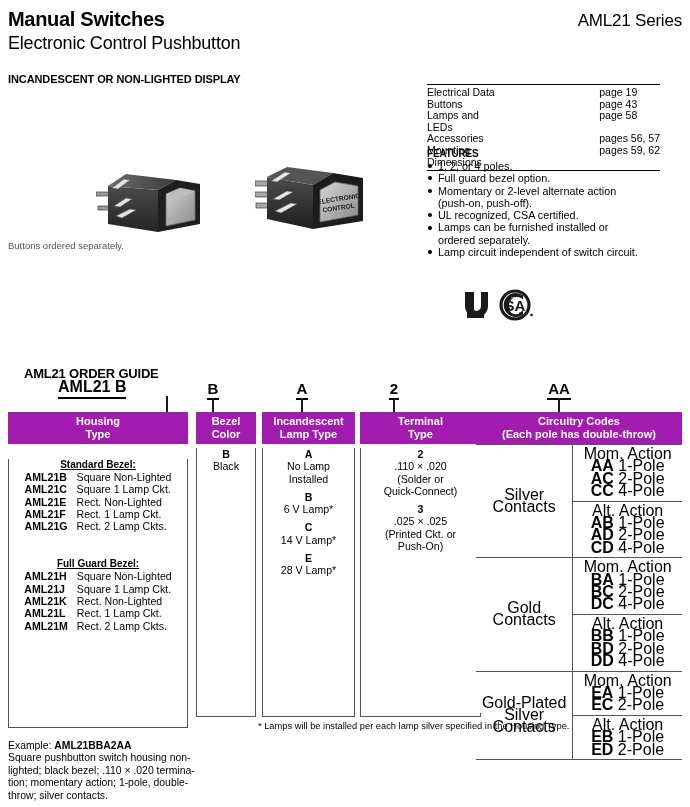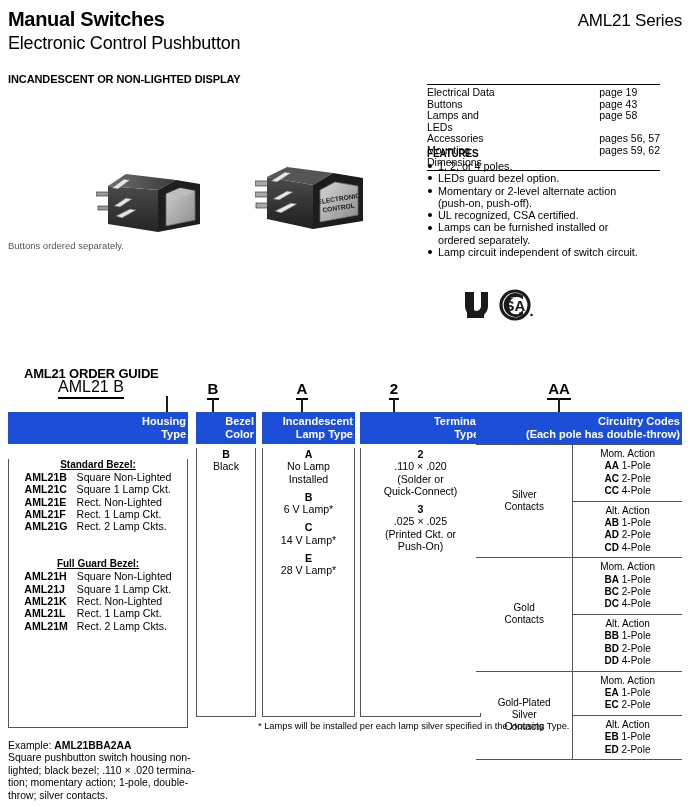--- a/index.html
+++ b/index.html
@@ -68,39 +68,39 @@
     font-size:9.5px; color:#555;
   }
 
   
   #og-title {
     position:absolute; left:24px; top:366px;
     font-size:13px; font-weight:bold; letter-spacing:-0.2px;
   }
   #og-root-code {
     position:absolute; left:58px; top:378px;
-    font-size:16px; font-weight:normal; letter-spacing:0px;
+    font-size:16px; font-weight:bold; letter-spacing:0px;
     border-bottom:2px solid #000; padding-bottom:1px;
   }
 
   
   .code-head {
     position:absolute;
     font-size:15px; font-weight:bold; text-align:center;
     letter-spacing:0px;
   }
   .code-head .u { border-bottom:2px solid #000; padding:0 1px 1px 1px; display:inline-block; }
   .tick { position:absolute; width:1.6px; background:#1a1a1a; }
 
   
   .col { position:absolute; }
   .col-hd {
-    background:#1d4ed8; color:#fff;
+    background:#a21caf; color:#fff;
     font-size:11px; font-weight:bold; line-height:12.5px;
-    text-align:right; padding:3px 2px 4px 2px;
+    text-align:center; padding:3px 2px 4px 2px;
   }
   .col-body {
     border:1.2px solid #555; border-top:none;
     background:#fff;
   }
 
   
   .sect-title {
     font-size:10px; font-weight:bold; text-align:center;
     margin-top:15px; margin-bottom:1px;text-decoration:underline;
@@ -112,21 +112,21 @@
 
   
   .ctr { text-align:center; font-size:10.6px; line-height:12.3px; }
   .ctr .b { font-weight:bold; }
   .blk { margin-top:6px; }
 
   
   table.cc { border-collapse:collapse; width:100%; }
   table.cc td {
     border:1px solid #555; vertical-align:middle;
-    font-size:10px; line-height:12.4px; text-align:center;
+    font-size:16px; line-height:12.4px; text-align:center;
     padding:3px 2px;
   }
   table.cc td.lcell { width:47%; border-left:none; }
   table.cc td.rcell { width:53%; border-right:none; }
   table.cc td.norm  { border-top:none; }
   .ccrow { white-space:nowrap; }
   .ccrow b { font-weight:bold; }
 
   
   #lamp-note {
@@ -173,21 +173,21 @@
         </tr>
       </tbody>
     </table>
   <div id="ref-rule-bottom"></div>
 </div>
 
 <div id="features">
   <h3>FEATURES</h3>
   <ul id="features-list">
       <li><span class="bullet"></span><span>1, 2, or 4 poles.</span></li>
-      <li><span class="bullet"></span><span>LEDs guard bezel option.</span></li>
+      <li><span class="bullet"></span><span>Full guard bezel option.</span></li>
       <li><span class="bullet"></span><span>Momentary or 2-level alternate action</span><span class="cont">(push-on, push-off).</span></li>
       <li><span class="bullet"></span><span>UL recognized, CSA certified.</span></li>
       <li><span class="bullet"></span><span>Lamps can be furnished installed or</span><span class="cont">ordered separately.</span></li>
       <li><span class="bullet"></span><span>Lamp circuit independent of switch circuit.</span></li>
     </ul>
 </div>
 
 <div id="certs">
   <svg width="80" height="34" viewBox="0 0 80 34">
 

